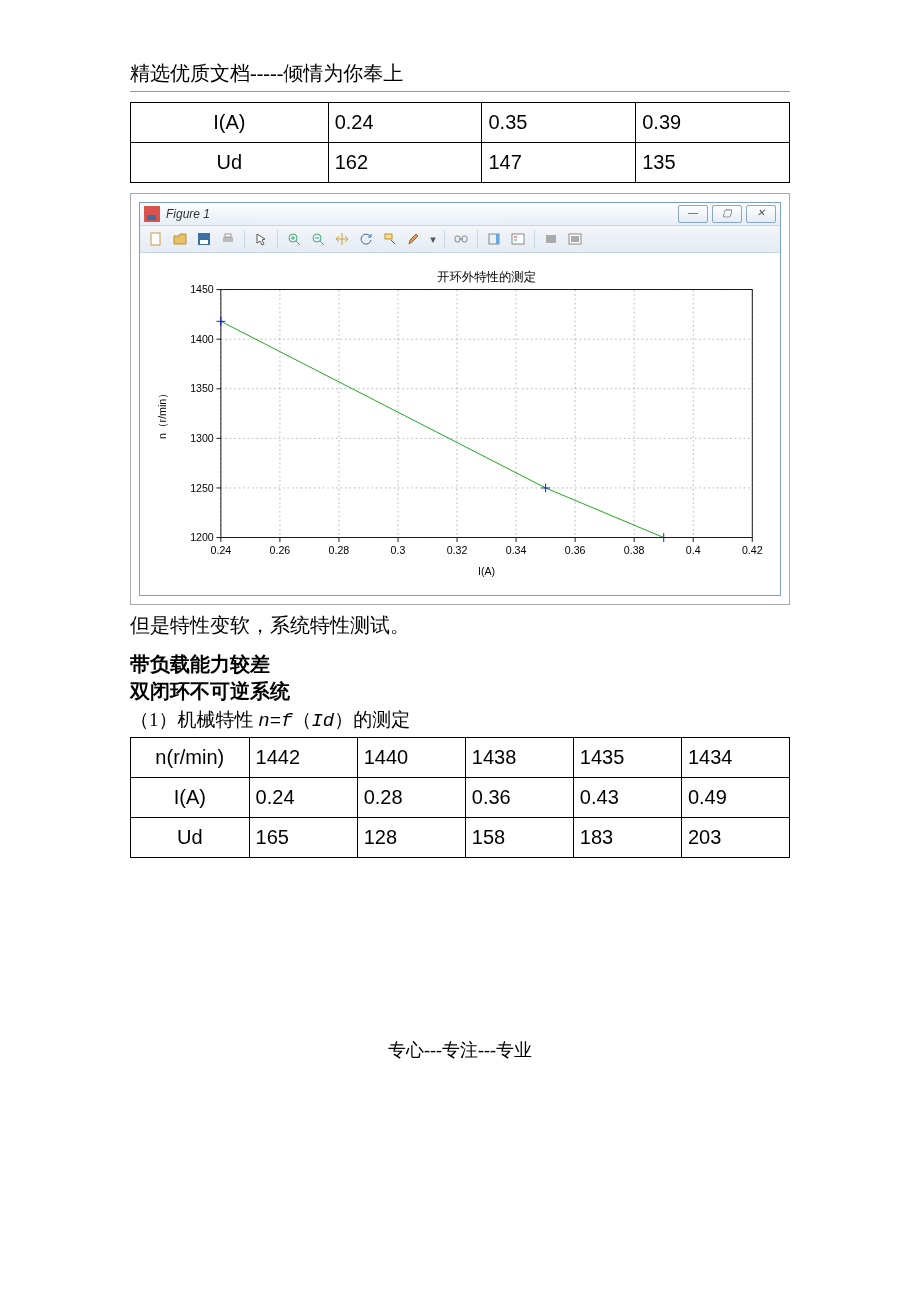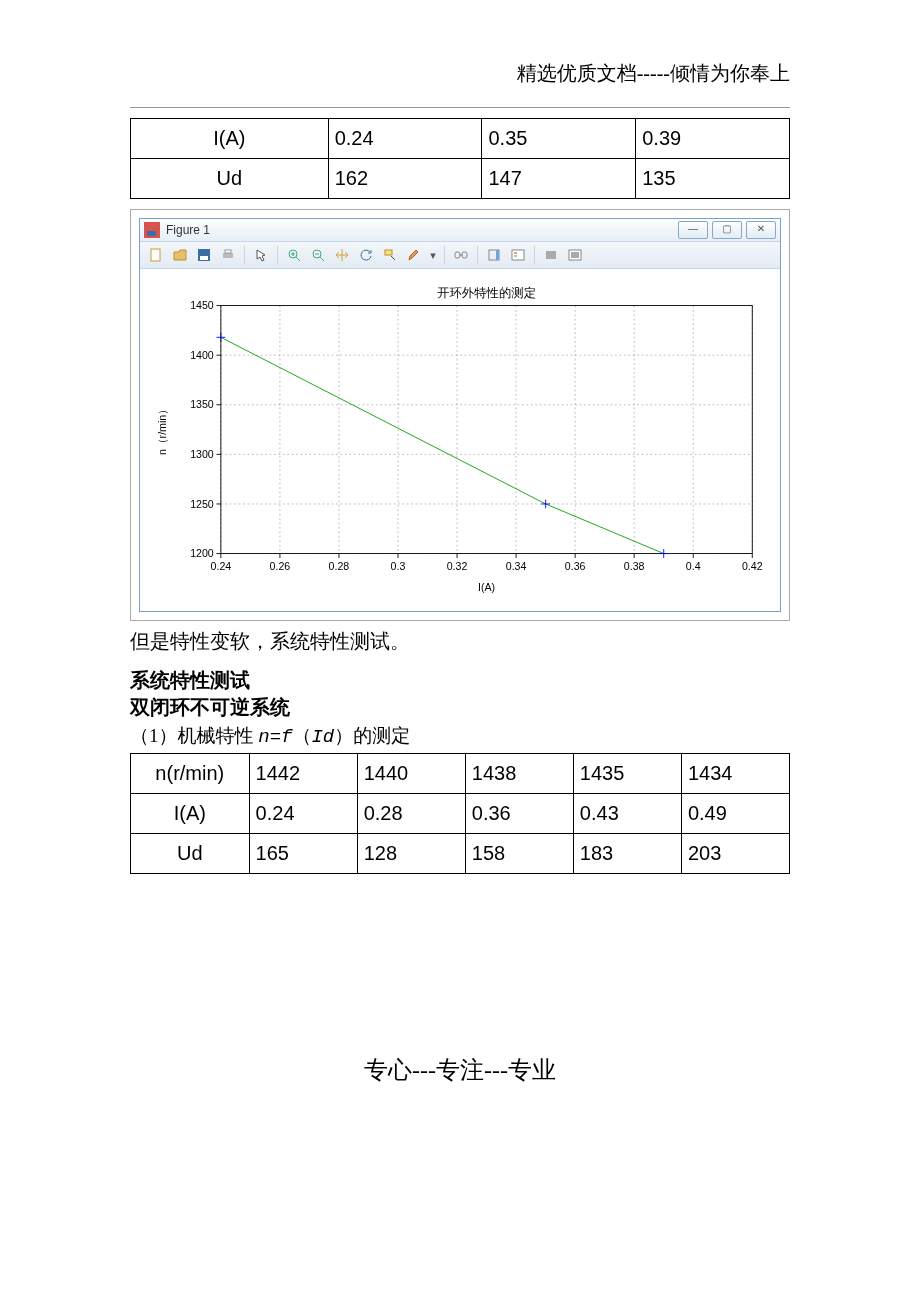--- a/index.html
+++ b/index.html
@@ -6,23 +6,23 @@
     margin: 0;
     background: #fff;
     font-family: "SimSun", "Songti SC", serif;
     color: #000;
     width: 920px;
   }
   .page {
     padding: 60px 130px 40px 130px;
   }
   .header-line {
-    text-align: right;
+    text-align: left;
     font-size: 20px;
-    padding-bottom: 20px;
+    padding-bottom: 4px;
     border-bottom: 1px solid #999;
     margin-bottom: 10px;
   }
   table.dt {
     border-collapse: collapse;
     width: 100%;
     font-family: Arial, sans-serif;
     font-size: 20px;
   }
   table.dt th, table.dt td {
@@ -47,20 +47,21 @@
     font-size: 12px;
     color: #333;
   }
   .titlebar {
     display: flex;
     align-items: center;
     background: linear-gradient(#fdfefe, #e6eef7);
     border-bottom: 1px solid #c6d6e8;
     padding: 2px 4px;
     position: relative;
+    font-style: italic;
   }
   .titlebar .icon {
     width: 16px; height: 16px;
     background: #d9534f;
     margin-right: 6px;
     position: relative;
   }
   .titlebar .icon::after{
     content:"";
     position:absolute;
@@ -133,21 +134,21 @@
     margin-top: 6px;
   }
   .sub-line {
     font-size: 19px;
     margin-top: 2px;
     font-family: "SimSun", serif;
   }
   .sub-line i { font-style: italic; font-family: Liberation Mono, monospace;}
   .footer {
     text-align: center;
-    font-size: 24px;
+    font-size: 18px;
     margin-top: 180px;
   }
 </style>
 </head>
 <body>
 
 <div class="page">
   <div class="header-line">精选优质文档-----倾情为你奉上</div>
 
   <table class="dt">
@@ -342,21 +343,21 @@
             <text x="380" y="20" font-size="14" text-anchor="middle" fill="#000">开环外特性的测定</text>
             <text x="380" y="352" font-size="12" text-anchor="middle" fill="#000">I(A)</text>
             <text x="18" y="170" font-size="12" text-anchor="middle" fill="#000" transform="rotate(-90 18 170)">n（r/min）</text>
           </svg>
       </div>
     </div>
   </div>
 
   <div class="body-text" style="margin-top:0">但是特性变软，系统特性测试。</div>
 
-  <div class="section-title">系统特性测试</div>
+  <div class="section-title">带负载能力较差</div>
   <div class="section-title" style="margin-top:0">双闭环不可逆系统</div>
   <div class="sub-line">
     <span>（1）机械特性 </span><i>n=f</i><span>（</span><i>Id</i><span>）</span><span>的测定</span>
   </div>
 
   <table class="dt" style="margin-top:4px">
     <tbody>
         <tr>
       <td class="rh" style="width:18%">n(r/min)</td>
       <td>1442</td>

